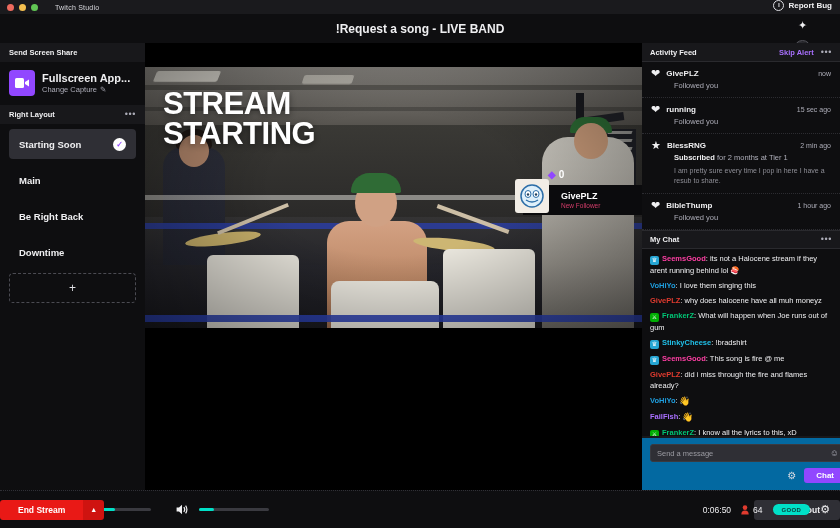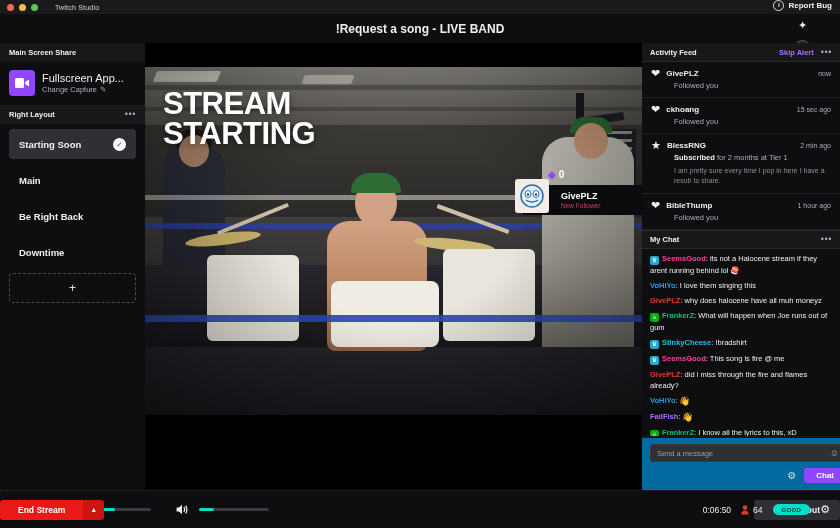--- a/index.html
+++ b/index.html
@@ -49,21 +49,21 @@
     padding: 0 9px; background: #18181b;
   }
   .sect-title { color: #efeff1; font-size: 7.5px; font-weight: bold; }
   .dots { color: #adadb8; font-size: 9px; letter-spacing: .6px; line-height: 7px; cursor: pointer; }
 
   .capture-row { display: flex; align-items: center; gap: 7px; padding: 8px 9px 9px 9px; }
   .cap-ico {
     width: 26px; height: 26px; border-radius: 4px; background: #9147ff;
     display: flex; align-items: center; justify-content: center;
   }
-  .cap-name { color: #efeff1; font-size: 11px; font-weight: normal; line-height: 13px; }
+  .cap-name { color: #efeff1; font-size: 11px; font-weight: bold; line-height: 13px; }
   .cap-sub { color: #adadb8; font-size: 7.5px; display: flex; align-items: center; gap: 3px; cursor: pointer; }
 
   .layouts { padding: 5px 9px 0 9px; }
   .layout-item {
     height: 30px; display: flex; align-items: center; justify-content: space-between;
     padding: 0 10px; border-radius: 4px; color: #efeff1; font-size: 9.5px; font-weight: bold;
     margin-bottom: 6px; cursor: pointer;
   }
   .layout-item.active { background: #2f2f35; }
   .check-badge {
@@ -71,21 +71,21 @@
     display: flex; align-items: center; justify-content: center; color: #9147ff; font-size: 8px; font-weight: bold;
   }
   .add-layout {
     height: 30px; border: 1px dashed #4b4b52; border-radius: 4px;
     display: flex; align-items: center; justify-content: center; color: #dedee3; font-size: 12px; cursor: pointer;
   }
 
   
   .stage { position: absolute; top: 43px; left: 145px; width: 497px; height: 447px; background: #000; }
   .video {
-    position: absolute; top: 24px; left: 0; width: 497px; height: 348px; overflow: hidden;
+    position: absolute; top: 24px; left: 0; width: 497px; height: 261px; overflow: hidden;
     background: linear-gradient(180deg, #6f6e6a 0%, #5b5954 18%, #3b3a38 48%, #24242a 78%, #1b1b20 100%);
   }
   .v-ceiling { position: absolute; top: 0; left: 0; width: 100%; height: 58px;
     background: linear-gradient(180deg, #8a8782 0%, #6a6762 60%, #57544f 100%); }
   .v-lightL { position: absolute; top: 4px; left: 10px; width: 64px; height: 11px; background: #e9e6dd; opacity: .85;
     transform: skewX(-22deg); border-radius: 2px; filter: blur(.4px); }
   .v-lightR { position: absolute; top: 8px; left: 158px; width: 50px; height: 9px; background: #d9d6cc; opacity: .6;
     transform: skewX(-18deg); border-radius: 2px; filter: blur(.6px); }
   .v-beamA { position: absolute; top: 18px; left: 0; width: 497px; height: 5px; background: #4a4845; opacity: .7; }
   .v-beamB { position: absolute; top: 40px; left: 0; width: 497px; height: 4px; background: #3f3d3a; opacity: .6; }
@@ -234,21 +234,21 @@
       </div>
       <span class="spark">✦</span>
       <div class="avatar">
         <span>H</span>
       </div>
     </div>
   </div>
 
   <div class="sidebar">
     <div class="sect-head">
-      <span class="sect-title">Main Screen Share</span>
+      <span class="sect-title">Send Screen Share</span>
     </div>
     <div class="capture-row">
       <div class="cap-ico">
         <svg width="14" height="10" viewBox="0 0 14 10">
             <rect x="0" y="0" width="9" height="10" rx="1.5" fill="#fff"></rect>
             <path d="M10 4 L14 1.5 V8.5 L10 6 Z" fill="#fff"></path>
           </svg>
       </div>
       <div>
         <div class="cap-name">Fullscreen App...</div>
@@ -368,21 +368,21 @@
           </div>
           <span class="fi-time">now</span>
         </div>
         <div class="fi-body">Followed you</div>
       </div>
 
       <div class="feed-item">
         <div class="fi-top">
           <div class="fi-left">
             <span class="fi-ico">❤</span>
-            <span class="fi-name">ckhoang</span>
+            <span class="fi-name">running</span>
           </div>
           <span class="fi-time">15 sec ago</span>
         </div>
         <div class="fi-body">Followed you</div>
       </div>
 
       <div class="feed-item">
         <div class="fi-top">
           <div class="fi-left">
             <span class="fi-ico">★</span>

